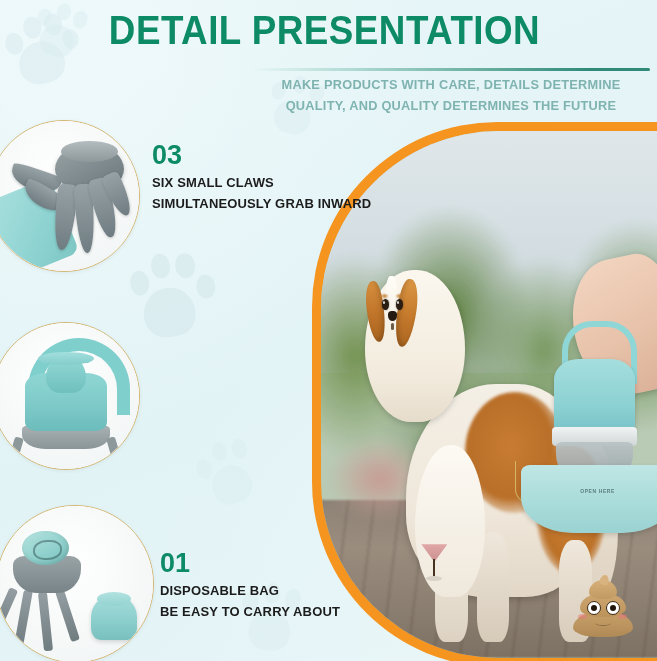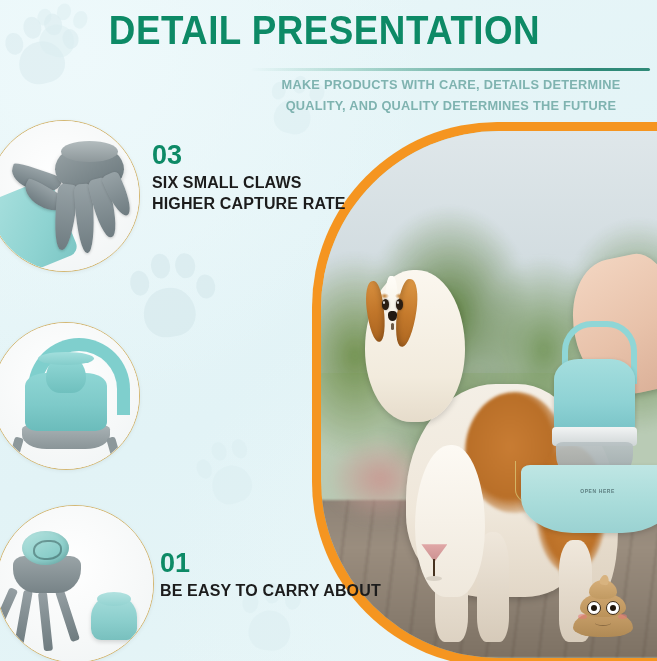--- a/index.html
+++ b/index.html
@@ -241,21 +241,21 @@
   .c3-lid{position:absolute;left:60%;top:58%;width:30%;height:28%;
     background:linear-gradient(180deg,#a5dcda 0%,#8ccfcd 55%,#78c0be 100%);
     border-radius:42% 42% 22% 22%/48% 48% 26% 26%;box-shadow:0 2px 4px rgba(0,0,0,.14);}
   .c3-lid-top{position:absolute;left:64%;top:55%;width:22%;height:9%;
     background:linear-gradient(180deg,#b2e2e0,#93d3d1);border-radius:50%;}
 
   
   .feat{position:absolute;}
   .f-num{font-size:27px;font-weight:700;color:#0d8a66;line-height:30px;letter-spacing:0px;}
   .f-lines{margin-top:2px;}
-  .f-line{font-size:16px;line-height:21px;font-weight:700;color:#1c1c1c;letter-spacing:.15px;white-space:nowrap;}
+  .f-line{font-size:13px;line-height:21px;font-weight:700;color:#1c1c1c;letter-spacing:.15px;white-space:nowrap;}
   .f1{left:152px;top:140px;}
   .f2{left:166px;top:358px;}
   .f3{left:160px;top:548px;}
 </style>
 </head>
 <body>
 
 <div id="page">
 
   <div class="bg-wash"></div>
@@ -402,25 +402,26 @@
     <div class="c3-tub"></div>
     <div class="c3-roll"></div>
     <div class="c3-lid"></div>
     <div class="c3-lid-top"></div>
   </div>
 
   <div class="feat f1">
     <div class="f-num">03</div>
     <div class="f-lines">
       <div class="f-line">SIX SMALL CLAWS</div>
-      <div class="f-line">HIGHER CAPTURE RATE</div>
+      <div class="f-line">SIMULTANEOUSLY GRAB INWARD</div>
     </div>
   </div>
 
 
   <div class="feat f3">
     <div class="f-num">01</div>
     <div class="f-lines">
+      <div class="f-line">DISPOSABLE BAG</div>
       <div class="f-line">BE EASY TO CARRY ABOUT</div>
     </div>
   </div>
 
 </div>
 
 </body></html>

